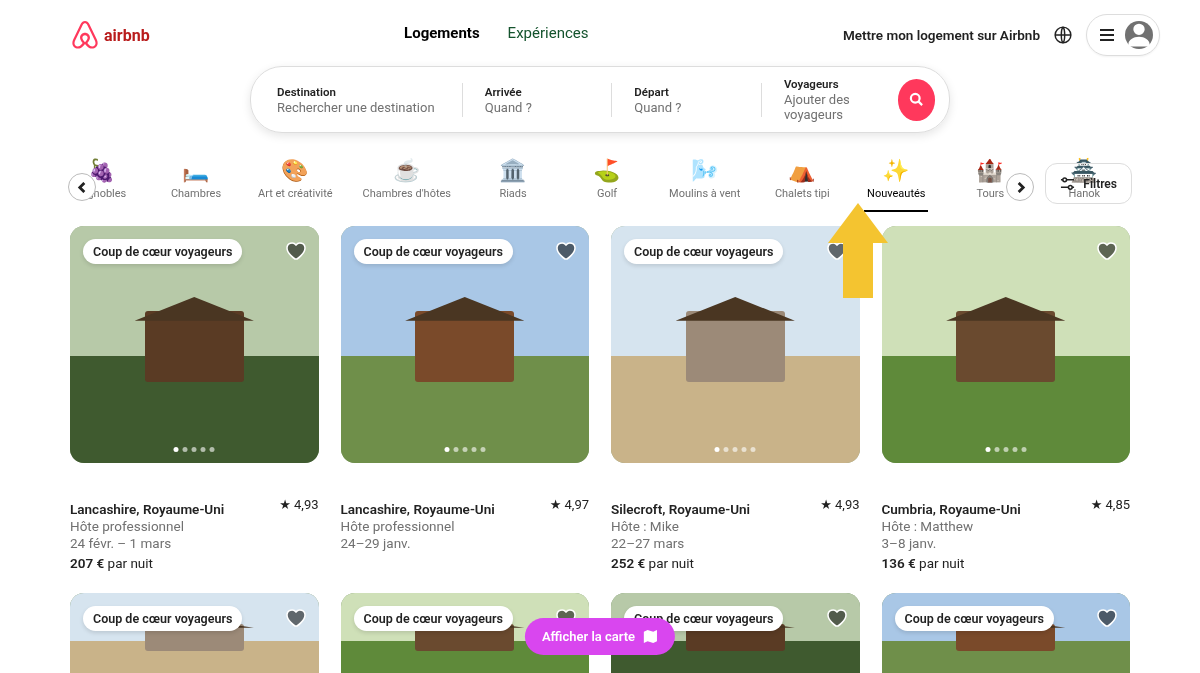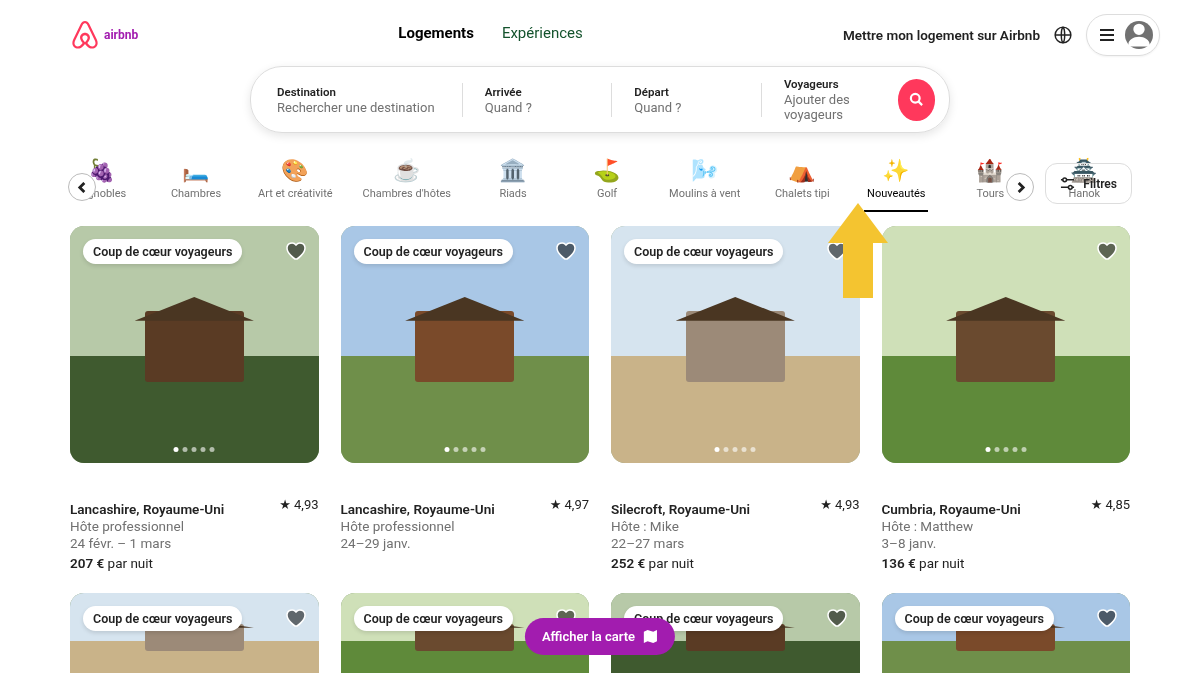--- a/index.html
+++ b/index.html
@@ -1,20 +1,20 @@
 <!DOCTYPE html>
 <html><head>
 <meta charset="utf-8">
 <style>
 * { margin: 0; padding: 0; box-sizing: border-box; }
 body { font-family: -apple-system, BlinkMacSystemFont, "Segoe UI", Roboto, sans-serif; background: #fff; color: #222; width: 1200px; height: 673px; overflow: hidden; position: relative; }
 
 
 .header { display: flex; align-items: center; justify-content: space-between; padding: 14px 40px 6px 70px; }
-.logo { display: flex; align-items: center; gap: 4px; color: #a21caf; font-weight: 700; font-size: 12px; }
+.logo { display: flex; align-items: center; gap: 4px; color: #b91c1c; font-weight: 700; font-size: 16px; }
 .logo svg { width: 30px; height: 32px; }
 .nav-tabs { display: flex; gap: 28px; font-size: 15px; }
 .nav-tab { cursor: pointer; color: #14532d; padding-bottom: 4px; }
 .nav-tab.active { color: #000000; font-weight: 700; }
 .header-right { display: flex; align-items: center; gap: 14px; }
 .host-link { font-size: 13.5px; font-weight: 600; cursor: pointer; }
 .globe-icon { width: 18px; height: 18px; cursor: pointer; }
 .user-menu { display: flex; align-items: center; gap: 10px; border: 1px solid #ddd; border-radius: 24px; padding: 6px 6px 6px 12px; cursor: pointer; box-shadow: 0 1px 2px rgba(0,0,0,.05); }
 .user-menu svg.burger { width: 16px; height: 16px; }
 .user-avatar { width: 28px; height: 28px; background: #717171; border-radius: 50%; display: flex; align-items: center; justify-content: center; }
@@ -63,21 +63,21 @@
 .ci-rating { font-size: 13px; display:flex; align-items:center; gap:3px;margin-top:20px;}
 .ci-host, .ci-dates { color: #717171; margin-top: 1px; }
 .ci-price { margin-top: 4px; }
 .ci-price b { font-weight: 600; }
 
 
 .grid2 { display: grid; grid-template-columns: repeat(4, 1fr); gap: 22px; padding: 22px 70px 0; }
 .card-img2 { position: relative; width: 100%; height: 88px; border-radius: 14px 14px 0 0; overflow: hidden; background:#6b8a5a;}
 
 
-.map-btn { position: absolute; bottom: 18px; left: 50%; transform: translateX(-50%); background: #a21caf; color: #fff; border-radius: 22px; padding: 11px 17px; font-size: 13px; font-weight: 600; display: flex; align-items: center; gap: 8px; cursor: pointer; z-index: 30; }
+.map-btn { position: absolute; bottom: 18px; left: 50%; transform: translateX(-50%); background: #d946ef; color: #fff; border-radius: 22px; padding: 11px 17px; font-size: 13px; font-weight: 600; display: flex; align-items: center; gap: 8px; cursor: pointer; z-index: 30; }
 .map-btn svg { width: 15px; height: 15px; fill: #fff; }
 
 
 .anno-arrow { position: absolute; left: 828px; top: 203px; width: 60px; height: 100px; z-index: 25; }
 .anno-arrow svg { width: 60px; height: 100px; }
 
 
 .scene { position:absolute; inset:0; }
 .scene div { position:absolute; }
 </style>

